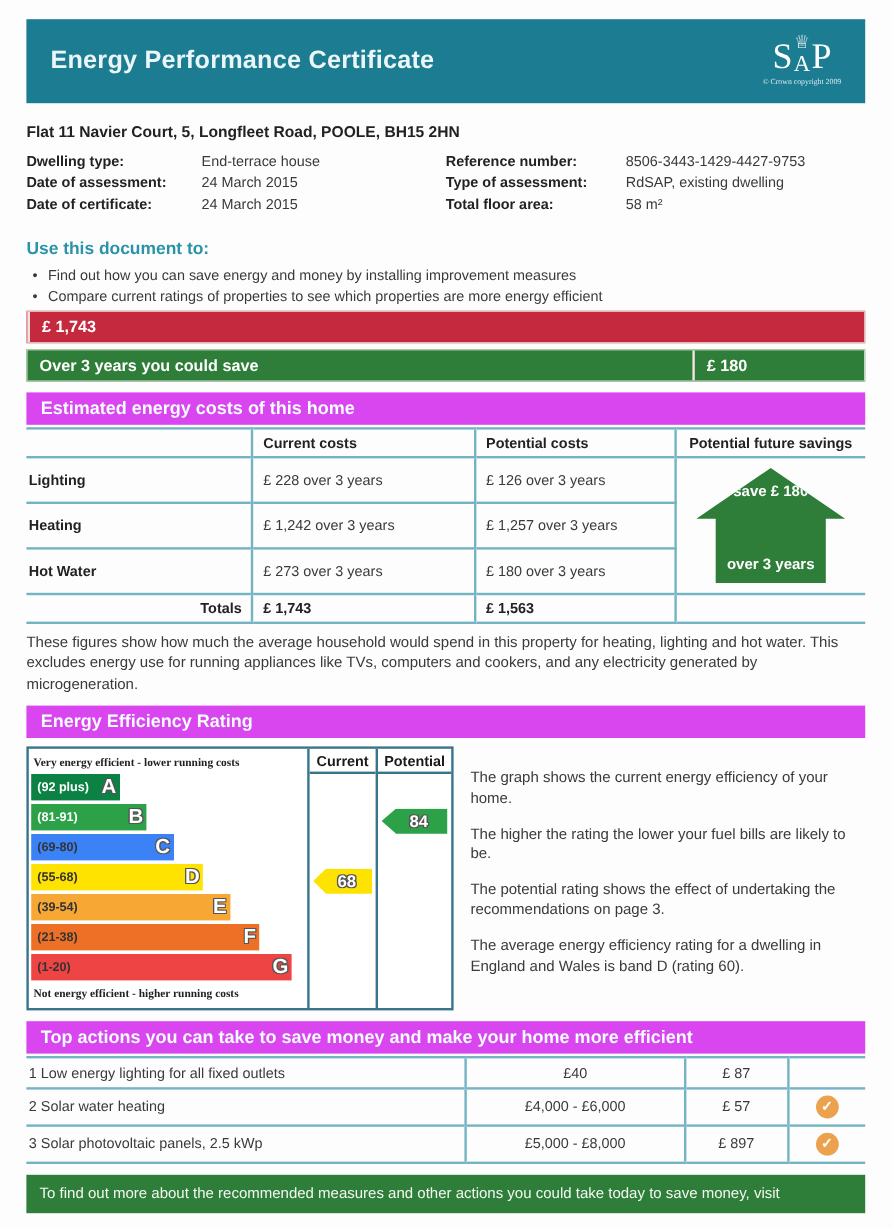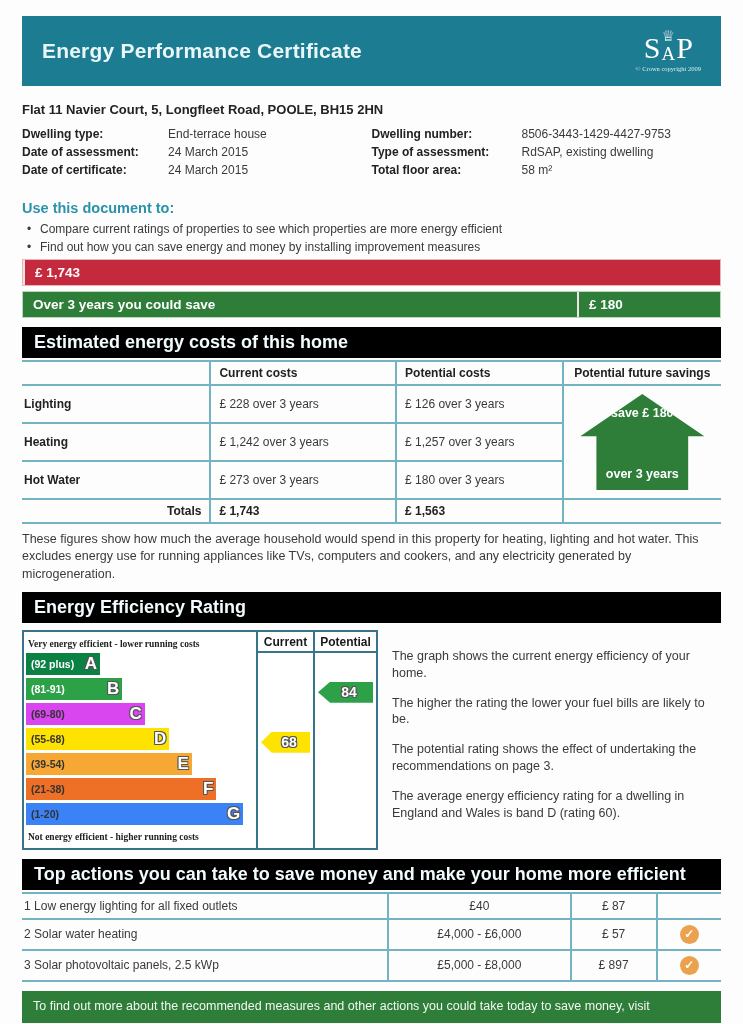--- a/index.html
+++ b/index.html
@@ -48,21 +48,21 @@
 
   
   .summary-bar { display:flex; color:#fff; font-weight:bold; font-size:13.5px; margin-top:5px; border:1px solid #e4b6b6; }
   .summary-bar.cost { background:#c5293d; }
   .summary-bar.save { background:#2e7d38; border-color:#bcd8bc; }
   .summary-label { flex:1; padding:5px 10px; }
   .summary-value { width:143px; border-left:2px solid #f2e3e3; padding:5px 10px; }
 
   
   .section-heading {
-    background:#000000; color:#f2fbfd; font-weight:bold; font-size:18px;
+    background:#d946ef; color:#f2fbfd; font-weight:bold; font-size:15px;
     padding:5px 12px; margin-top:9px;
   }
 
   
   table { border-collapse:collapse; width:100%; }
   .cost-table { font-size:12px; margin-top:2px; }
   .cost-table th, .cost-table td { border-top:2px solid #74b3c3; padding:4px 8px; text-align:left; }
   .cost-table tr:last-child td { border-bottom:2px solid #74b3c3; }
   .cost-table .vline { border-left:2px solid #74b3c3; }
   .cost-table th { color:#222; }
@@ -174,38 +174,38 @@
         <span class="detail-label">Date of assessment:</span>
         <span class="detail-value">24 March 2015</span>
       </div>
       <div class="detail-row">
         <span class="detail-label">Date of certificate:</span>
         <span class="detail-value">24 March 2015</span>
       </div>
     </div>
     <div class="details-col right">
       <div class="detail-row">
-        <span class="detail-label">Dwelling number:</span>
+        <span class="detail-label">Reference number:</span>
         <span class="detail-value">8506-3443-1429-4427-9753</span>
       </div>
       <div class="detail-row">
         <span class="detail-label">Type of assessment:</span>
         <span class="detail-value">RdSAP, existing dwelling</span>
       </div>
       <div class="detail-row">
         <span class="detail-label">Total floor area:</span>
         <span class="detail-value">58 m²</span>
       </div>
     </div>
   </div>
 
   <div class="use-heading">Use this document to:</div>
   <ul class="bullets">
+    <li>Find out how you can save energy and money by installing improvement measures</li>
     <li>Compare current ratings of properties to see which properties are more energy efficient</li>
-    <li>Find out how you can save energy and money by installing improvement measures</li>
   </ul>
 
   <div class="summary-bar cost">
     <div class="summary-value">£ 1,743</div>
   </div>
   <div class="summary-bar save">
     <div class="summary-label">Over 3 years you could save</div>
     <div class="summary-value">£ 180</div>
   </div>
 
@@ -263,21 +263,21 @@
                 <span class="band-letter">A</span>
               </div>
             </div>
             <div class="band-row">
               <div class="band-bar" style="width: 43%; background: rgb(45, 161, 72);">
                 <span class="band-range" style="color: rgb(255, 255, 255);">(81-91)</span>
                 <span class="band-letter">B</span>
               </div>
             </div>
             <div class="band-row">
-              <div class="band-bar" style="width: 53%; background: #d946ef;">
+              <div class="band-bar" style="width: 53%; background: #3b82f6;">
                 <span class="band-range" style="color: rgb(51, 51, 51);">(69-80)</span>
                 <span class="band-letter">C</span>
               </div>
             </div>
             <div class="band-row">
               <div class="band-bar" style="width: 64%; background: rgb(255, 227, 0);">
                 <span class="band-range" style="color: rgb(51, 51, 51);">(55-68)</span>
                 <span class="band-letter">D</span>
               </div>
             </div>
@@ -287,21 +287,21 @@
                 <span class="band-letter">E</span>
               </div>
             </div>
             <div class="band-row">
               <div class="band-bar" style="width: 85%; background: rgb(238, 112, 39);">
                 <span class="band-range" style="color: rgb(51, 51, 51);">(21-38)</span>
                 <span class="band-letter">F</span>
               </div>
             </div>
             <div class="band-row">
-              <div class="band-bar" style="width: 97%; background: #3b82f6; gap: 39px;">
+              <div class="band-bar" style="width: 97%; background: #ef4444; gap: 39px;">
                 <span class="band-range" style="color: rgb(51, 51, 51);">(1-20)</span>
                 <span class="band-letter">G</span>
               </div>
             </div>
           </div>
         <div class="chart-scale-label">Not energy efficient - higher running costs</div>
       </div>
       <div class="chart-col current">
         <div class="chart-col-header">Current</div>
         <div class="chart-col-body">

